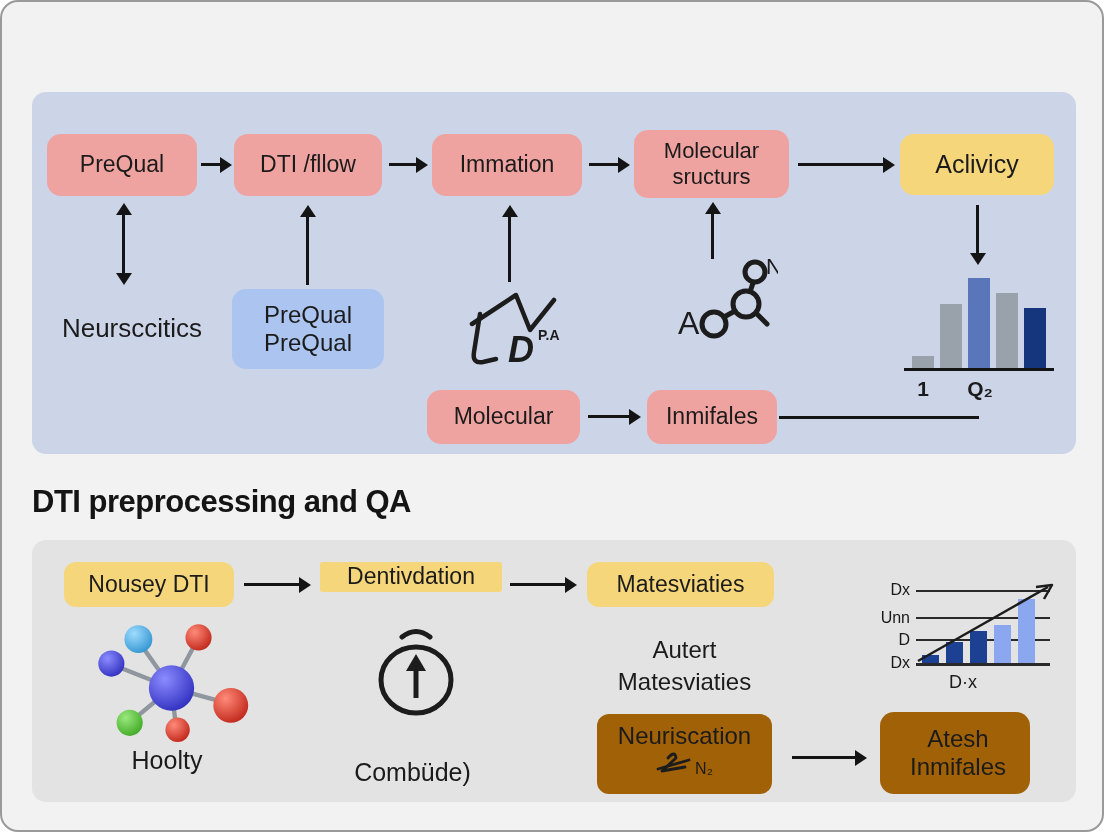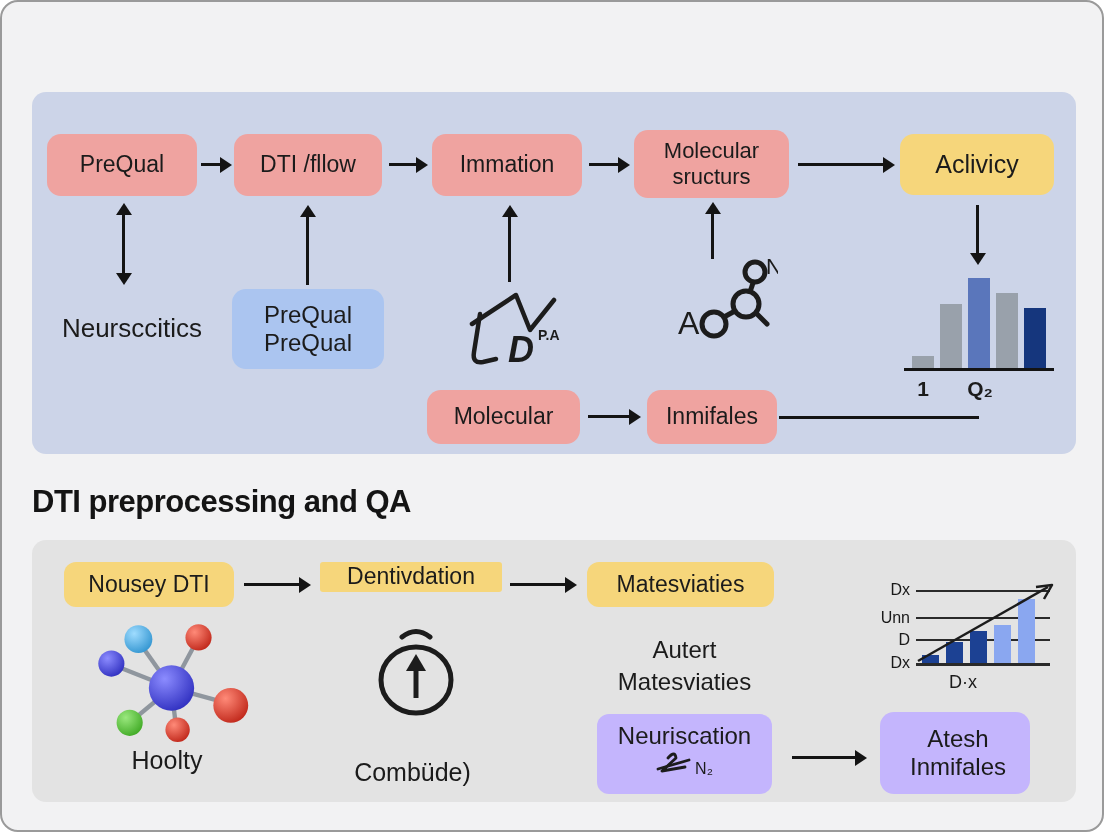--- a/index.html
+++ b/index.html
@@ -39,21 +39,21 @@
     border-radius: 14px;
     font-size: 23px;
     font-weight: 500;
     color: #1b1b1b;
     text-align: center;
     line-height: 1.18;
   }
   .box.pink   { background: #efa3a0; }
   .box.yellow { background: #f6d67b; }
   .box.blue   { background: #abc5f0; }
-  .box.gbox   { background: #c4b5fd; }
+  .box.gbox   { background: #a16207; }
   .lbl {
     position: absolute;
     text-align: center;
     color: #1b1b1b;
     line-height: 1.3;
   }
   
   .ah { position: absolute; height: 3px; background: #141414; }
   .ah::after {
     content: ""; position: absolute; right: -11px; top: -6.5px;

